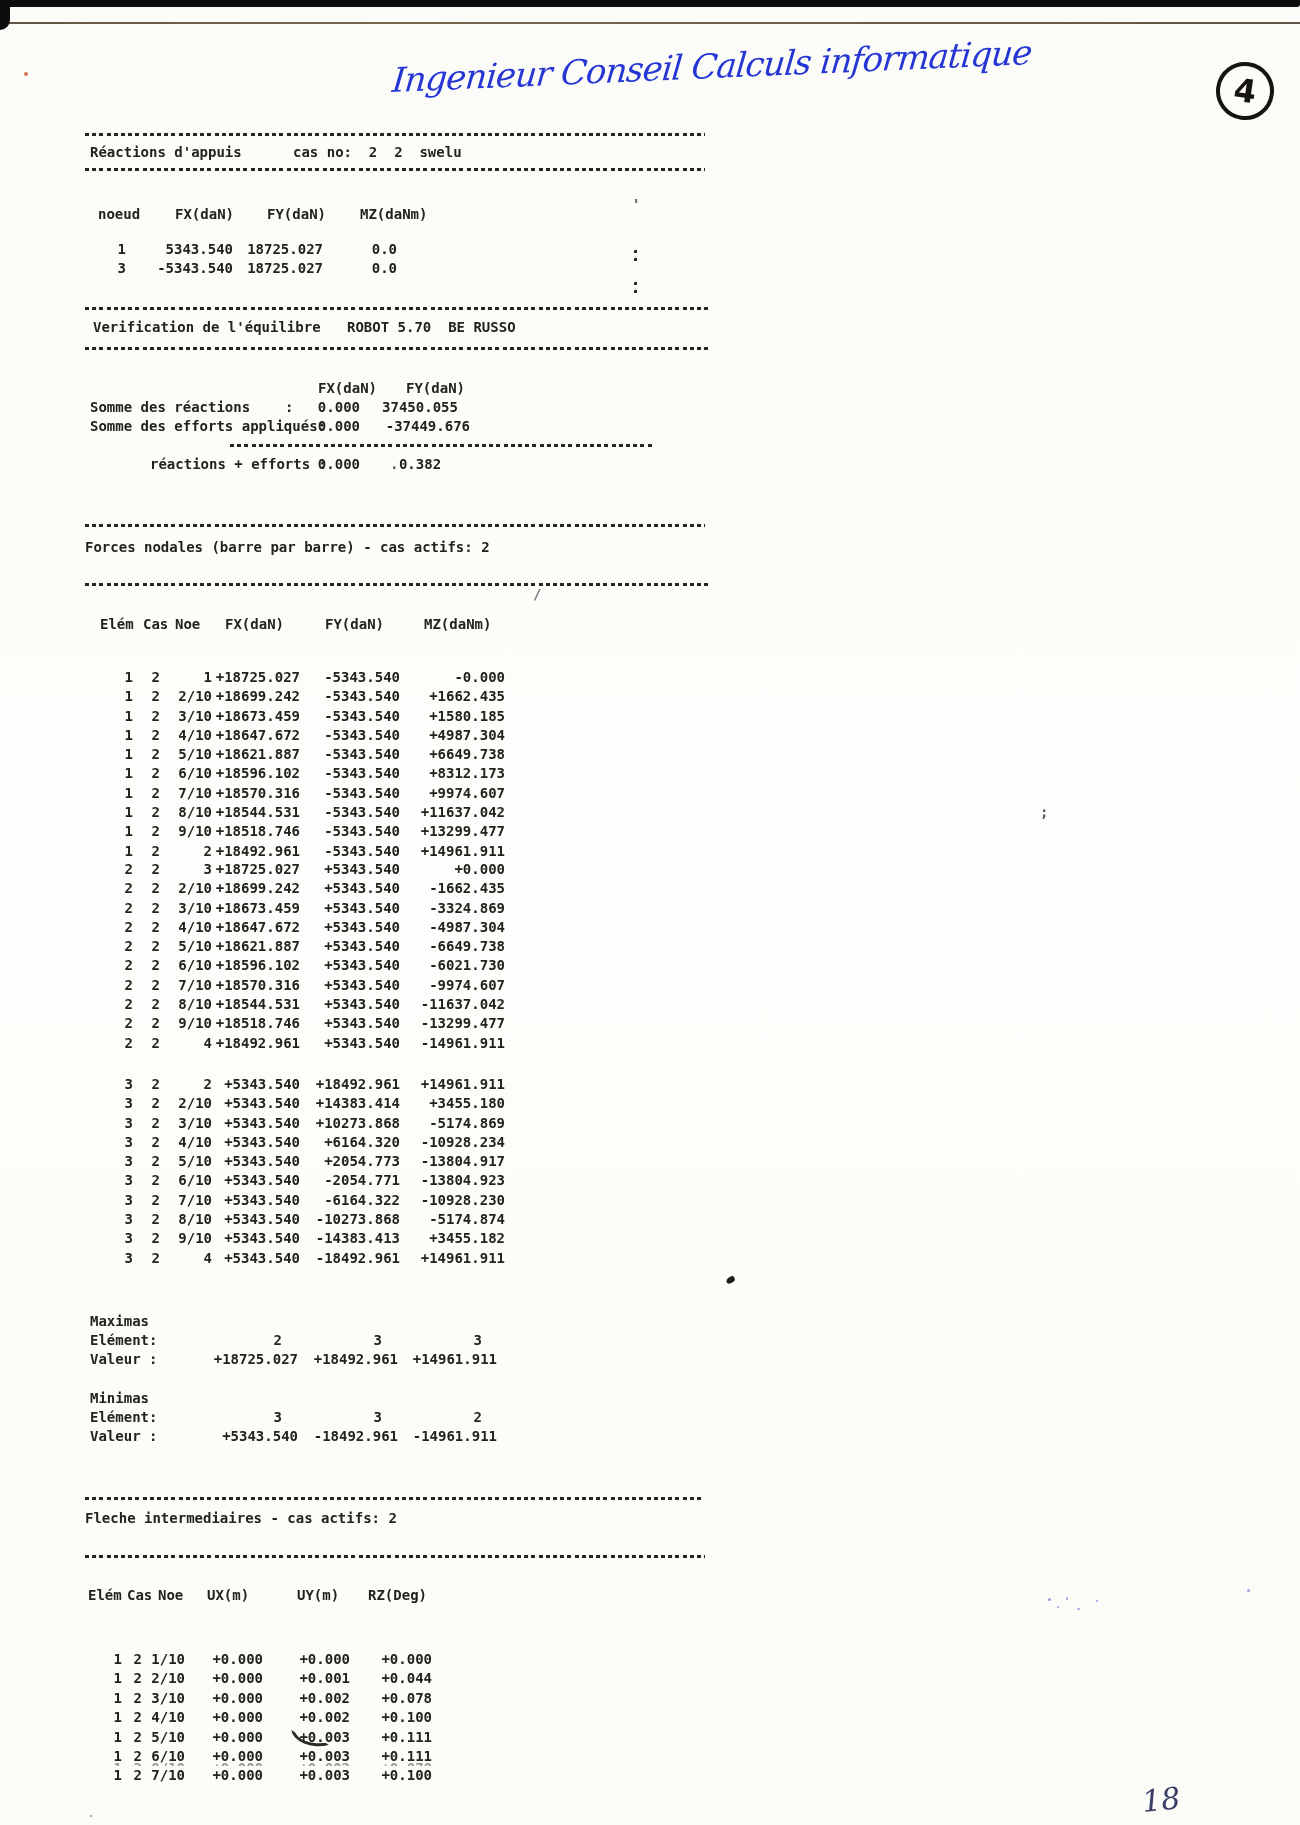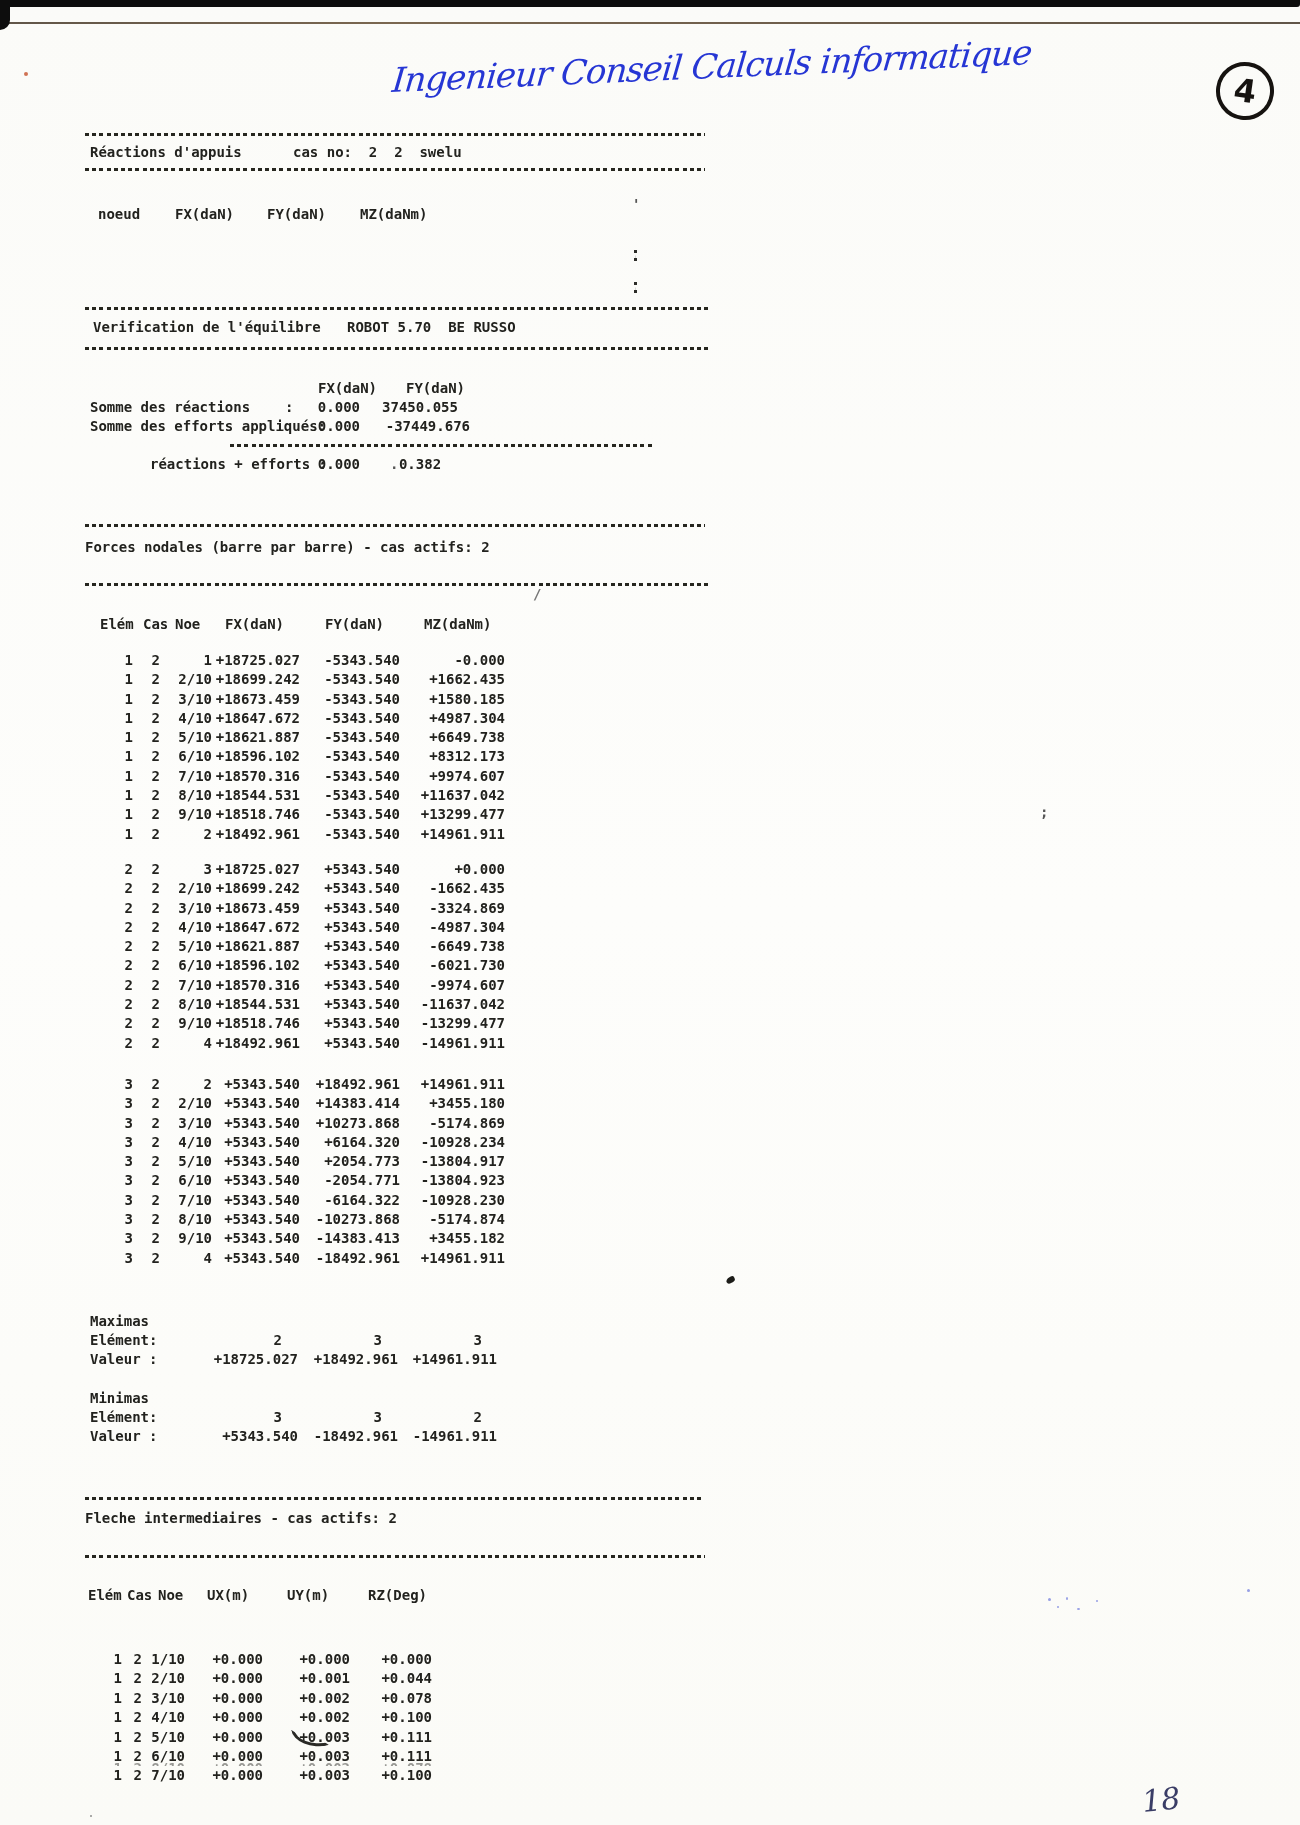--- a/index.html
+++ b/index.html
@@ -49,20 +49,26 @@
   <div class="dashes" style="left:85px;top:133px;width:620px;"></div>
   <div class="t" style="left:90px;top:145px;">Réactions d'appuis</div>
   <div class="t" style="left:293px;top:145px;">cas no:  2  2  swelu</div>
   <div class="dashes" style="left:85px;top:168px;width:620px;"></div>
 
   <div class="t" style="left:98px;top:207px;">noeud</div>
   <div class="t" style="left:175px;top:207px;">FX(daN)</div>
   <div class="t" style="left:267px;top:207px;">FY(daN)</div>
   <div class="t" style="left:360px;top:207px;">MZ(daNm)</div>
 
+  <div class="block" style="top:242px;">
+
+      <div class="rrow"><span class="ce r-noeud">1</span><span class="ce r-fx">5343.540</span><span class="ce r-fy">18725.027</span><span class="ce r-mz">0.0</span></div>
+
+      <div class="rrow"><span class="ce r-noeud">3</span><span class="ce r-fx">-5343.540</span><span class="ce r-fy">18725.027</span><span class="ce r-mz">0.0</span></div>
+    </div>
 
   <div class="dashes" style="left:85px;top:307px;width:626px;"></div>
   <div class="t" style="left:93px;top:320px;">Verification de l'équilibre</div>
   <div class="t" style="left:347px;top:320px;">ROBOT 5.70  BE RUSSO</div>
   <div class="dashes" style="left:85px;top:347px;width:626px;"></div>
 
   <div class="t" style="left:318px;top:381px;">FX(daN)</div>
   <div class="t" style="left:406px;top:381px;">FY(daN)</div>
 
   <div class="t" style="left:90px;top:400px;">Somme des réactions</div>
@@ -85,21 +91,21 @@
   <div class="t" style="left:85px;top:540px;">Forces nodales (barre par barre) - cas actifs: 2</div>
   <div class="dashes" style="left:85px;top:583px;width:623px;"></div>
 
   <div class="t" style="left:100px;top:617px;">Elém</div>
   <div class="t" style="left:143px;top:617px;">Cas</div>
   <div class="t" style="left:175px;top:617px;">Noe</div>
   <div class="t" style="left:225px;top:617px;">FX(daN)</div>
   <div class="t" style="left:325px;top:617px;">FY(daN)</div>
   <div class="t" style="left:424px;top:617px;">MZ(daNm)</div>
 
-  <div class="block" style="top:653px;">
+  <div class="block" style="top:670px;">
 
       <div class="frow"><span class="ce f-elem">1</span><span class="ce f-cas">2</span><span class="ce f-noe">1</span><span class="ce f-fx">+18725.027</span><span class="ce f-fy">-5343.540</span><span class="ce f-mz">-0.000</span></div>
 
       <div class="frow"><span class="ce f-elem">1</span><span class="ce f-cas">2</span><span class="ce f-noe">2/10</span><span class="ce f-fx">+18699.242</span><span class="ce f-fy">-5343.540</span><span class="ce f-mz">+1662.435</span></div>
 
       <div class="frow"><span class="ce f-elem">1</span><span class="ce f-cas">2</span><span class="ce f-noe">3/10</span><span class="ce f-fx">+18673.459</span><span class="ce f-fy">-5343.540</span><span class="ce f-mz">+1580.185</span></div>
 
       <div class="frow"><span class="ce f-elem">1</span><span class="ce f-cas">2</span><span class="ce f-noe">4/10</span><span class="ce f-fx">+18647.672</span><span class="ce f-fy">-5343.540</span><span class="ce f-mz">+4987.304</span></div>
 
       <div class="frow"><span class="ce f-elem">1</span><span class="ce f-cas">2</span><span class="ce f-noe">5/10</span><span class="ce f-fx">+18621.887</span><span class="ce f-fy">-5343.540</span><span class="ce f-mz">+6649.738</span></div>
@@ -182,21 +188,21 @@
   <div class="t" style="left:400px;top:1429px;width:97px;text-align:right;">-14961.911</div>
 
   <div class="dashes" style="left:85px;top:1497px;width:618px;"></div>
   <div class="t" style="left:85px;top:1511px;">Fleche intermediaires - cas actifs: 2</div>
   <div class="dashes" style="left:85px;top:1555px;width:620px;"></div>
 
   <div class="t" style="left:88px;top:1588px;">Elém</div>
   <div class="t" style="left:127px;top:1588px;">Cas</div>
   <div class="t" style="left:158px;top:1588px;">Noe</div>
   <div class="t" style="left:207px;top:1588px;">UX(m)</div>
-  <div class="t" style="left:287px;top:1588px;">UY(m)</div>
+  <div class="t" style="left:297px;top:1588px;">UY(m)</div>
   <div class="t" style="left:368px;top:1588px;">RZ(Deg)</div>
 
   <div class="block" style="top:1628px;margin-top:24px;">
 
       <div class="drow"><span class="ce d-elem">1</span><span class="ce d-cas">2</span><span class="ce d-noe">1/10</span><span class="ce d-ux">+0.000</span><span class="ce d-uy">+0.000</span><span class="ce d-rz">+0.000</span></div>
 
       <div class="drow"><span class="ce d-elem">1</span><span class="ce d-cas">2</span><span class="ce d-noe">2/10</span><span class="ce d-ux">+0.000</span><span class="ce d-uy">+0.001</span><span class="ce d-rz">+0.044</span></div>
 
       <div class="drow"><span class="ce d-elem">1</span><span class="ce d-cas">2</span><span class="ce d-noe">3/10</span><span class="ce d-ux">+0.000</span><span class="ce d-uy">+0.002</span><span class="ce d-rz">+0.078</span></div>
 

